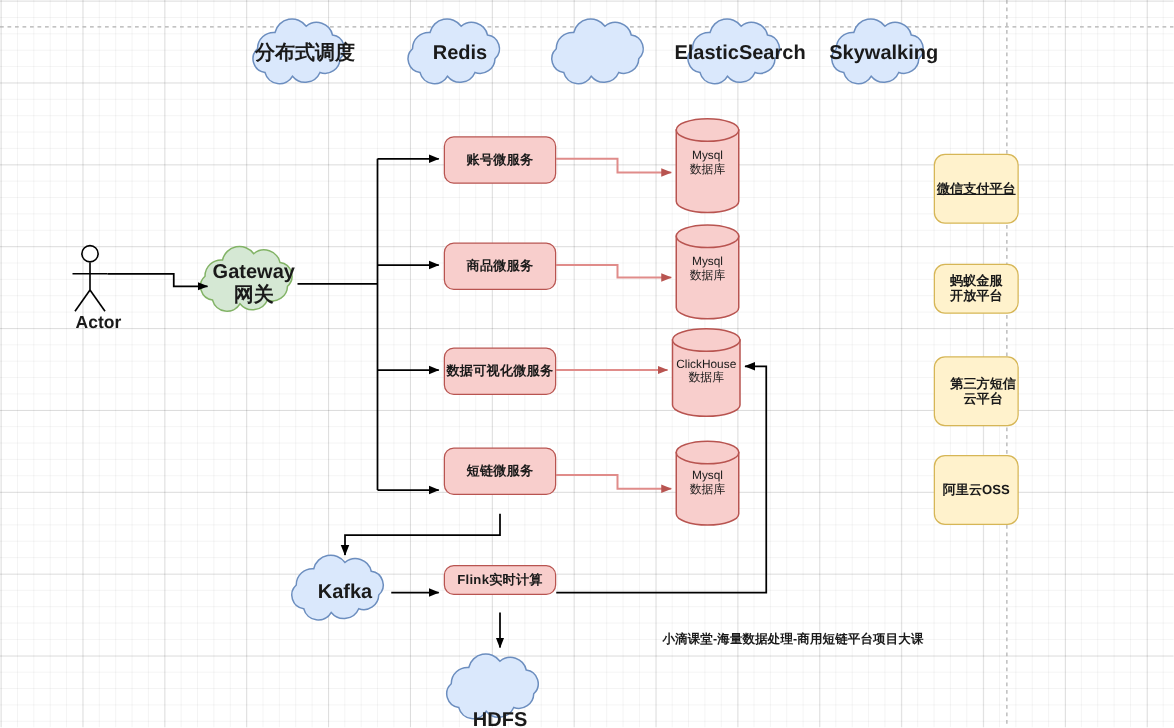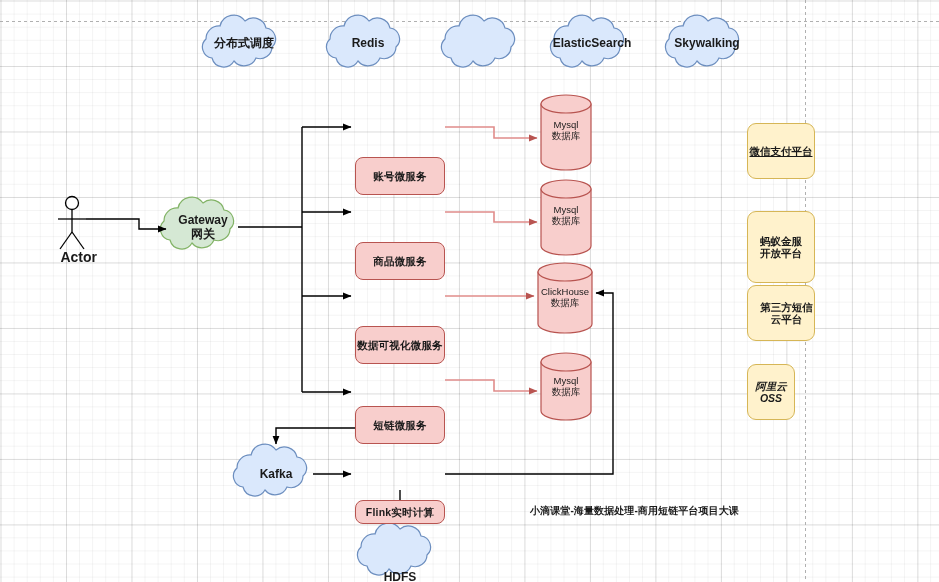--- a/index.html
+++ b/index.html
@@ -40,36 +40,35 @@
     line-height: 1.18;
     white-space: pre-line;
     z-index: 3;
   }
   .proc-box {
     background: #f8cecc;
     border: 1px solid #b85450;
     border-radius: 8px;
     font-size: 10.5px;
     letter-spacing: 0.2px;
-    margin-top: 48px;
   }
   .ext-box {
     background: #fff2cc;
     border: 1px solid #d6b656;
     border-radius: 9px;
     font-size: 10.5px;
   }
   .cloud-label {
     position: absolute;
     display: flex;
     align-items: center;
     justify-content: center;
     text-align: center;
     font-weight: bold;
-    font-size: 12px;
+    font-size: 16px;
     color: #1a1a1a;
     line-height: 1.2;
     white-space: pre-line;
     z-index: 3;
     pointer-events: none;
   }
   .db-label {
     position: absolute;
     display: flex;
     align-items: center;
@@ -231,25 +230,25 @@
   <div class="db-label" style="left:541px; top:115px; width:50px; height:30px;">Mysql
 数据库</div>
   <div class="db-label" style="left:541px; top:200px; width:50px; height:30px;">Mysql
 数据库</div>
   <div class="db-label" style="left:530px; top:282px; width:70px; height:30px;">ClickHouse
 数据库</div>
   <div class="db-label" style="left:541px; top:371px; width:50px; height:30px;">Mysql
 数据库</div>
 
   <div class="node ext-box" style="left:747px; top:123px; width:68px; height:56px;text-decoration:underline;">微信支付平台</div>
-  <div class="node ext-box" style="left:747px; top:211px; width:68px; height:72px;text-align:right;">蚂蚁金服
+  <div class="node ext-box" style="left:747px; top:211px; width:68px; height:40px;text-align:right;">蚂蚁金服
 开放平台</div>
   <div class="node ext-box" style="left:747px; top:285px; width:68px; height:56px;padding-left:11px;">第三方短信
 云平台</div>
-  <div class="node ext-box" style="left:747px; top:364px; width:48px; height:56px;font-style:italic;">阿里云OSS</div>
+  <div class="node ext-box" style="left:747px; top:364px; width:68px; height:56px;">阿里云OSS</div>
 
   <div class="cloud-label" style="left:232px; top:461px; width:88px; height:26px;">Kafka</div>
   <div class="node proc-box" style="left:355px; top:452px; width:90px; height:24px;">Flink实时计算</div>
   <div class="cloud-label" style="left:356px; top:564px; width:88px; height:26px;">HDFS</div>
 
   <div class="watermark" style="left:530px; top:504px;">小滴课堂-海量数据处理-商用短链平台项目大课</div>
 
 </div>
 
 </body></html>

